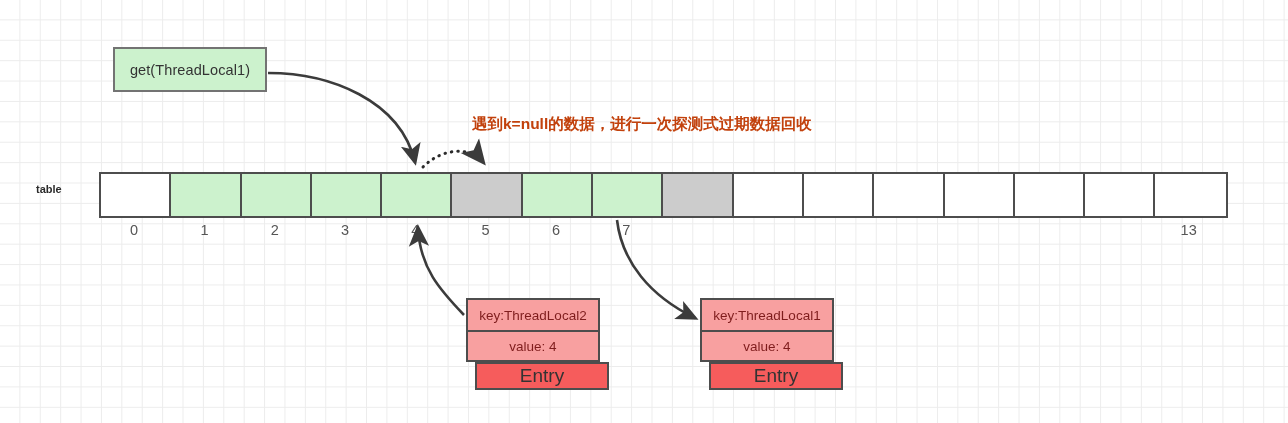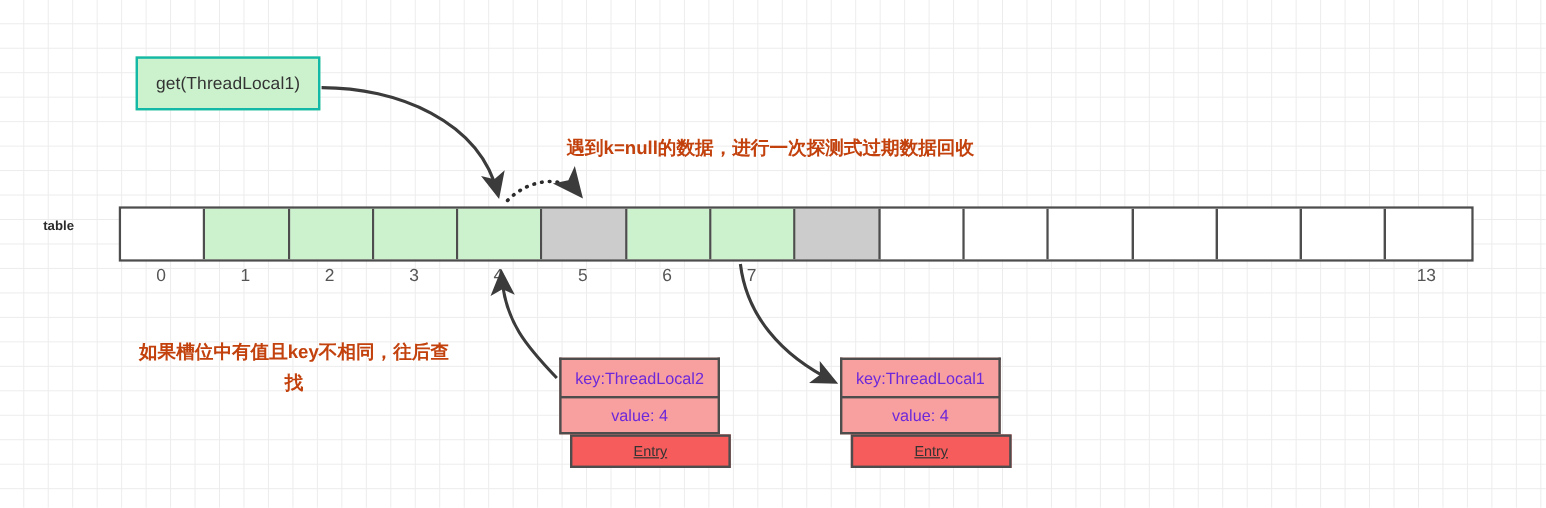--- a/index.html
+++ b/index.html
@@ -14,21 +14,21 @@
     font-family:"Liberation Sans","DejaVu Sans",sans-serif;
     overflow:hidden;
     position:relative;
   }
   .canvas{position:absolute;inset:0;}
   .abs{position:absolute;}
 
   
   #get-box{
     left:113px;top:47px;width:154px;height:45px;
-    background:#ccf2cd;border:2px solid #14b8a6;
+    background:#ccf2cd;border:2px solid #737373;
     display:flex;align-items:center;justify-content:center;
     box-sizing:border-box;
   }
   #get-box span{font-size:14.5px;color:#333;letter-spacing:.1px;}
 
   
   #table-label{
     left:36px;top:183px;font-size:11px;font-weight:bold;color:#2b2b2b;
   }
   #table-row{
@@ -58,49 +58,46 @@
   }
   #note-top{left:472px;top:111px;white-space:nowrap;}
   #note-bottom{left:114px;top:281px;width:262px;}
 
   
   .entry{position:absolute;}
   .entry .kv{
     width:134px;background:#f8a0a0;border:2px solid #4d4d4d;
     box-sizing:border-box;height:32px;
     display:flex;align-items:center;justify-content:center;
-    font-size:13.5px;color:#6d28d9;
+    font-size:13.5px;color:#7f1d1d;
   }
   .entry .kv.key{border-bottom:none;}
   .entry .tag{
     width:134px;height:28px;background:#f65c5c;
     border:2px solid #4d4d4d;box-sizing:border-box;
     display:flex;align-items:center;justify-content:center;
-    font-size:12px;color:#333;
-    margin-left:9px;margin-top:0px;text-decoration:underline;
+    font-size:19px;color:#333;
+    margin-left:9px;margin-top:0px;
   }
   #entry-2{left:466px;top:298px;}
   #entry-1{left:700px;top:298px;}
 
   svg.overlay{position:absolute;left:0;top:0;width:1288px;height:423px;pointer-events:none;}
 </style>
 </head>
 <body>
 
 <div class="canvas">
 
   <div class="abs" id="get-box">
     <span>get(ThreadLocal1)</span>
   </div>
 
   <div class="abs note" id="note-top">遇到k=null的数据，进行一次探测式过期数据回收</div>
 
-  <div class="abs note" id="note-bottom">
-    <span>如果槽位中有值且key不相同，</span><span>往后查找</span>
-  </div>
 
   <div class="abs" id="table-label">table</div>
 
   <div class="abs" id="table-row">
       <div class="cell empty"></div>
       <div class="cell green"></div>
       <div class="cell green"></div>
       <div class="cell green"></div>
       <div class="cell green"></div>
       <div class="cell gray"></div>

